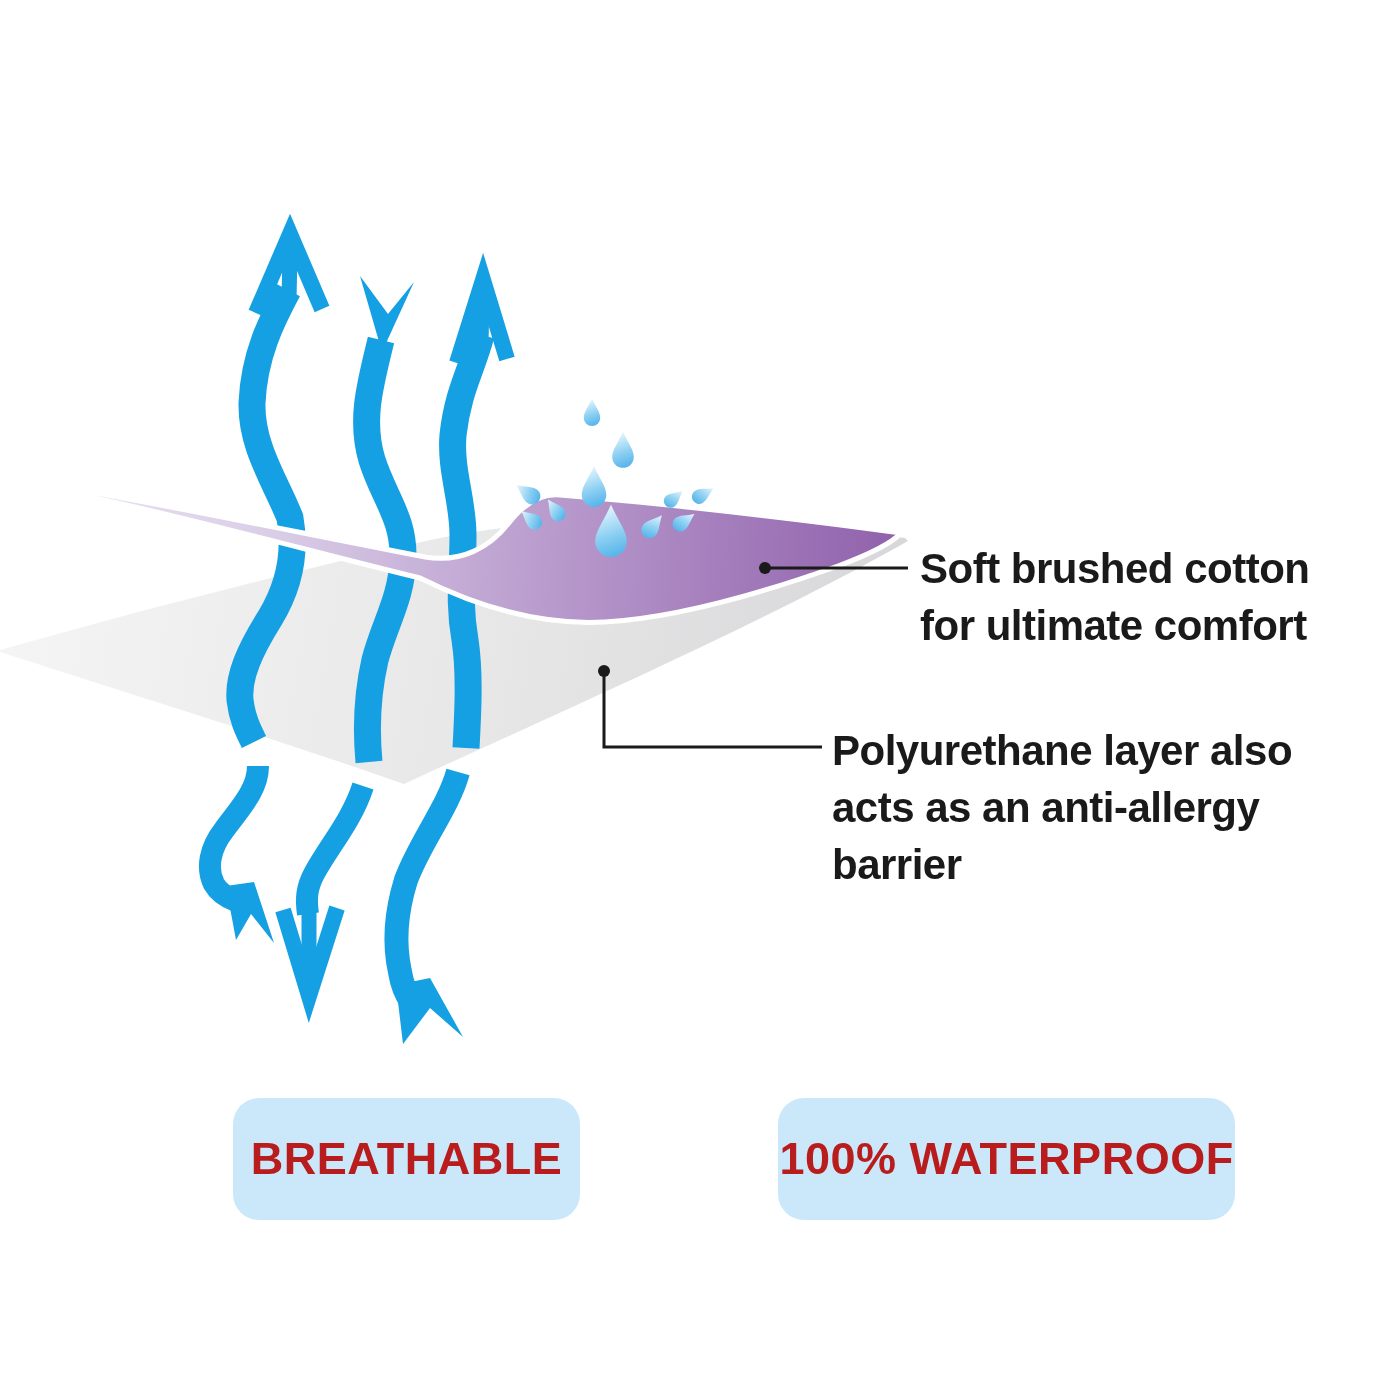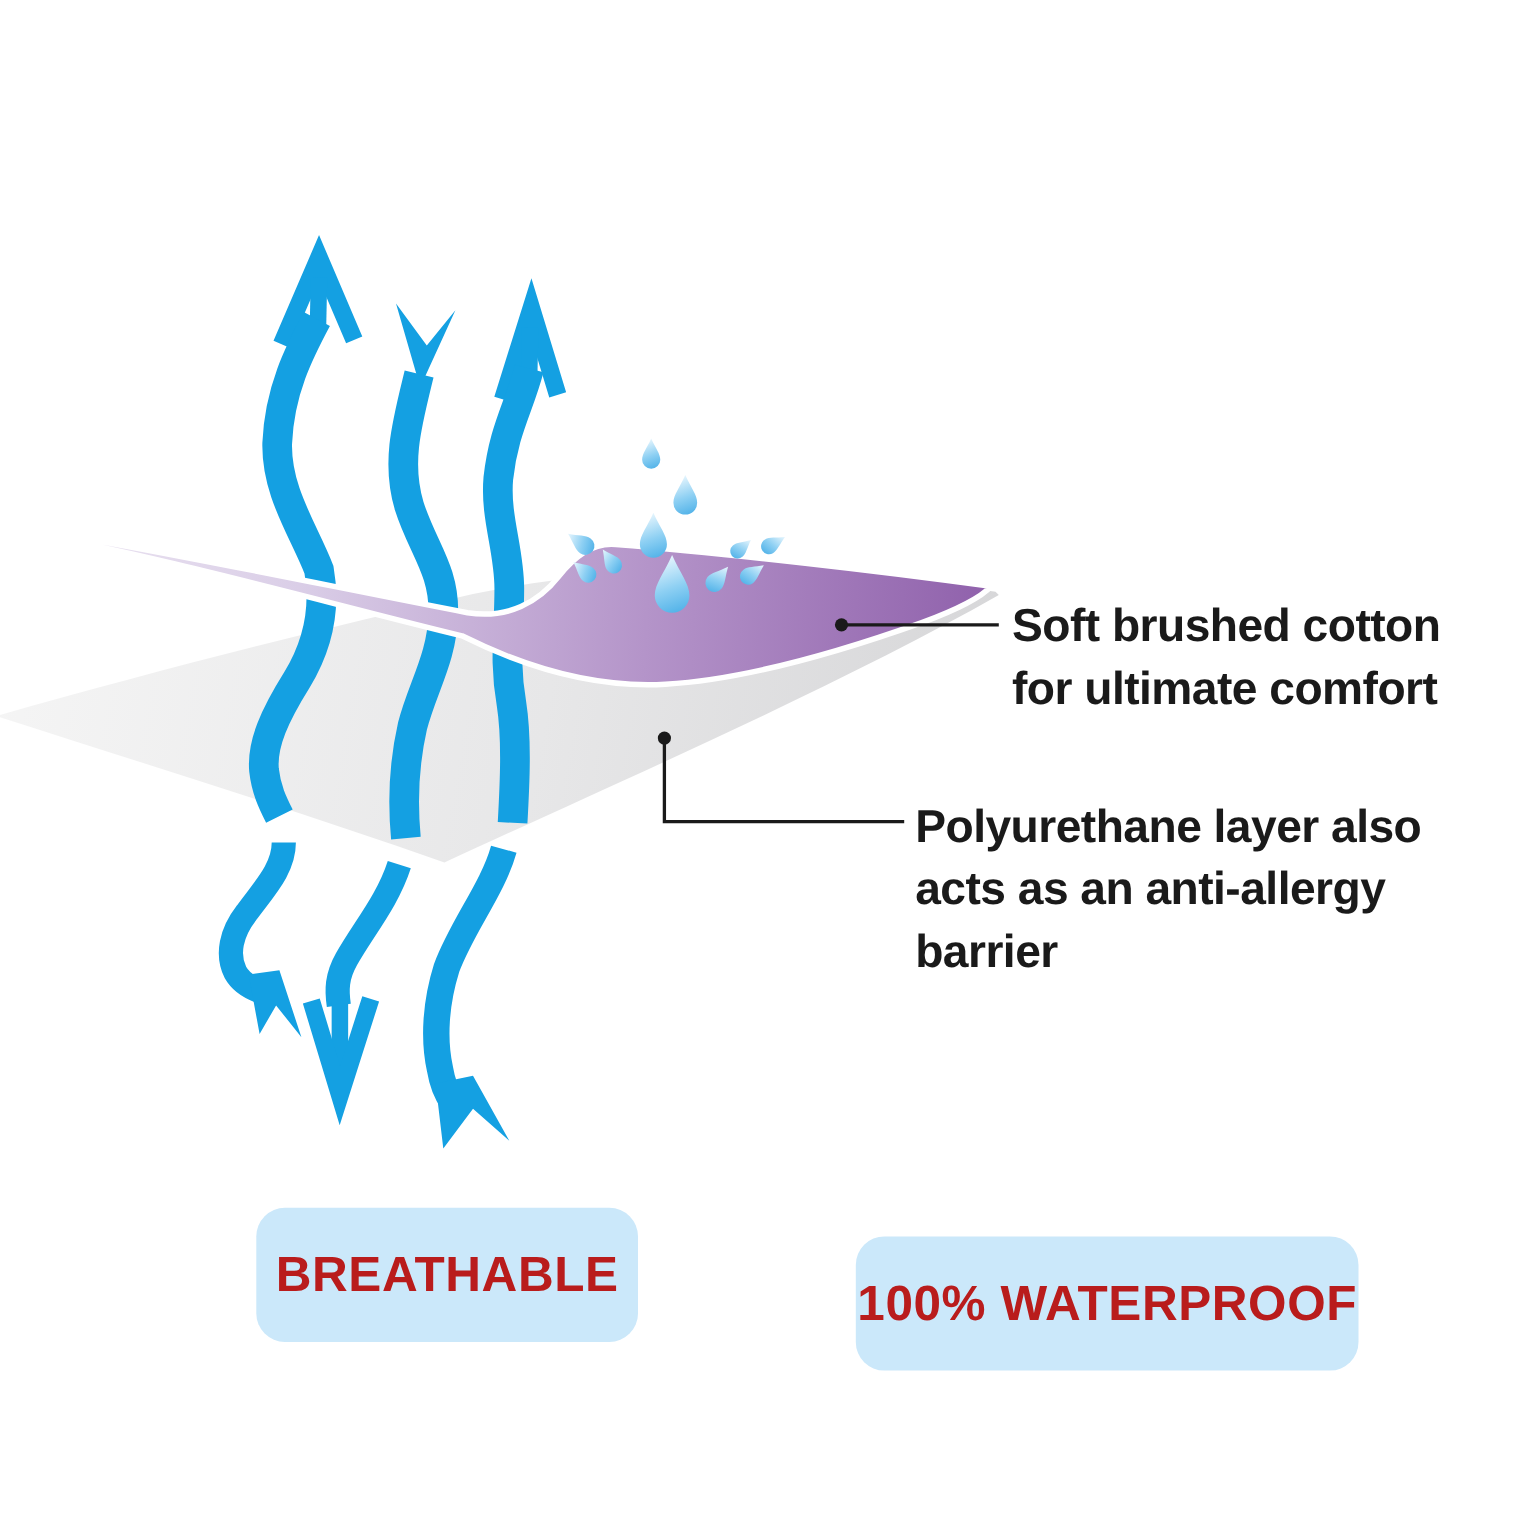--- a/index.html
+++ b/index.html
@@ -26,21 +26,21 @@
     position:absolute;
     top:1098px;
     height:122px;
     background:#cbe8fa;
     border-radius:26px;
     display:flex;
     align-items:center;
     justify-content:center;
   }
   .badge-1{left:233px;width:347px;}
-  .badge-2{left:778px;width:457px;margin-top:26px;}
+  .badge-2{left:778px;width:457px;}
   .badge-label{
     color:#b91c1c;
     font-weight:bold;
     font-size:45px;
     letter-spacing:0.5px;
   }
 </style>
 </head>
 <body>
 

